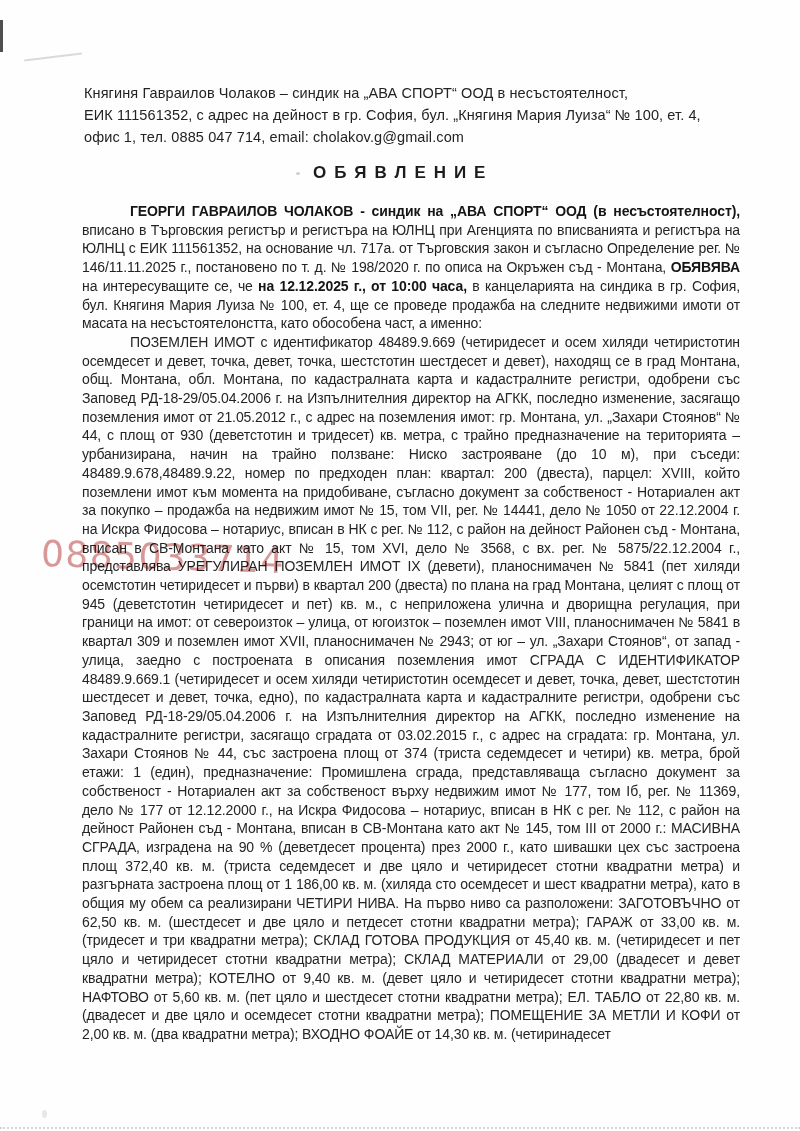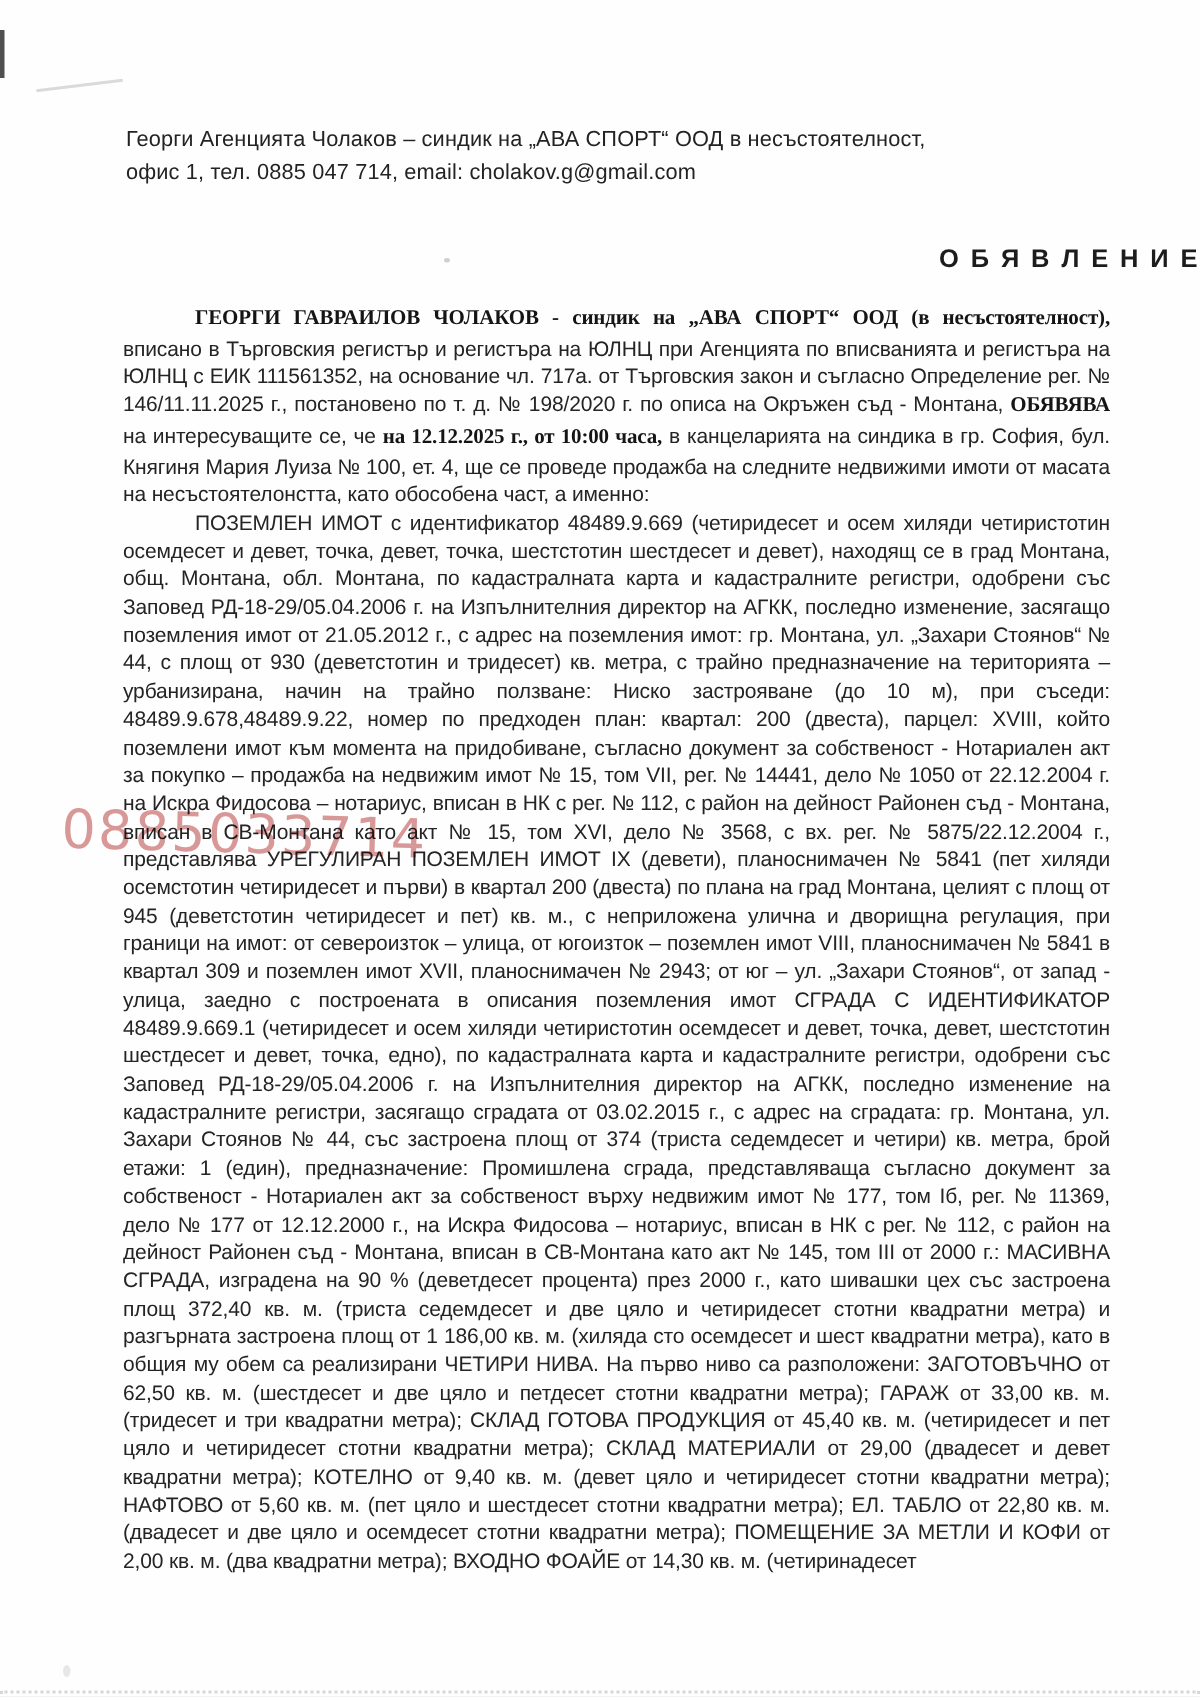--- a/index.html
+++ b/index.html
@@ -24,40 +24,40 @@
     color: #232323;
     letter-spacing: 0.1px;
   }
   
   .doc-title {
     position: absolute;
     left: 0;
     top: 163px;
     width: 100%;
     margin: 0;
-    text-align: right;
+    text-align: center;
     font-size: 17px;
     font-weight: bold;
     letter-spacing: 1.6px;
     color: #1c1c1c;
   }
   
   .doc-body {
     position: absolute;
     left: 82px;
     top: 202px;
     width: 658px;
     font-size: 14px;
     line-height: 18.7px;
     letter-spacing: -0.1px;
     text-align: justify;
     color: #242424;
   }
   .doc-body p { margin: 0; text-indent: 48px; }
-  .doc-body .b { font-weight: bold; color: #151515; font-family: Liberation Serif, serif; }
+  .doc-body .b { font-weight: bold; color: #151515; }
   
   .watermark {
     position: absolute;
     left: 41px;
     top: 533px;
     font-family: "DejaVu Sans", sans-serif;
     font-size: 36px;
     letter-spacing: 1.5px;
     color: rgba(188, 70, 70, 0.55);
     transform: rotate(1.6deg);
@@ -110,21 +110,22 @@
 
   <div class="edge-mark"></div>
   <div class="hairline"></div>
   <div class="title-speck"></div>
   <div class="smudge"></div>
   <div class="bottom-edge"></div>
 
   <div class="watermark">0885033714</div>
 
   <div class="letterhead">
-    <div>Георги Агенцията Чолаков – синдик на „АВА СПОРТ“ ООД в несъстоятелност,</div>
+    <div>Княгиня Гавраилов Чолаков – синдик на „АВА СПОРТ“ ООД в несъстоятелност,</div>
+    <div>ЕИК 111561352, с адрес на дейност в гр. София, бул. „Княгиня Мария Луиза“ № 100, ет. 4,</div>
     <div>офис 1, тел. 0885 047 714, email: cholakov.g@gmail.com</div>
   </div>
 
   <h1 class="doc-title">О Б Я В Л Е Н И Е</h1>
 
   <div class="doc-body" id="doc-body">
       <p><span class="b">ГЕОРГИ ГАВРАИЛОВ ЧОЛАКОВ - синдик на „АВА СПОРТ“ ООД (в несъстоятелност),</span><span> вписано в Търговския регистър и регистъра на ЮЛНЦ при Агенцията по вписванията и регистъра на ЮЛНЦ с ЕИК 111561352, на основание чл. 717а. от Търговския закон и съгласно Определение рег. № 146/11.11.2025 г., постановено по т. д. № 198/2020 г. по описа на Окръжен съд - Монтана, </span><span class="b">ОБЯВЯВА</span><span> на интересуващите се, че </span><span class="b">на 12.12.2025 г., от 10:00 часа,</span><span> в канцеларията на синдика в гр. София, бул. Княгиня Мария Луиза № 100, ет. 4, ще се проведе продажба на следните недвижими имоти от масата на несъстоятелонстта, като обособена част, а именно:</span></p>
       <p><span>ПОЗЕМЛЕН ИМОТ с идентификатор 48489.9.669 (четиридесет и осем хиляди четиристотин осемдесет и девет, точка, девет, точка, шестстотин шестдесет и девет), находящ се в град Монтана, общ. Монтана, обл. Монтана, по кадастралната карта и кадастралните регистри, одобрени със Заповед РД-18-29/05.04.2006 г. на Изпълнителния директор на АГКК, последно изменение, засягащо поземления имот от 21.05.2012 г., с адрес на поземления имот: гр. Монтана, ул. „Захари Стоянов“ № 44, с площ от 930 (деветстотин и тридесет) кв. метра, с трайно предназначение на територията – урбанизирана, начин на трайно ползване: Ниско застрояване (до 10 м), при съседи: 48489.9.678,48489.9.22, номер по предходен план: квартал: 200 (двеста), парцел: XVIII, който поземлени имот към момента на придобиване, съгласно документ за собственост - Нотариален акт за покупко – продажба на недвижим имот № 15, том VII, рег. № 14441, дело № 1050 от 22.12.2004 г. на Искра Фидосова – нотариус, вписан в НК с рег. № 112, с район на дейност Районен съд - Монтана, вписан в СВ-Монтана като акт № 15, том XVI, дело № 3568, с вх. рег. № 5875/22.12.2004 г., представлява УРЕГУЛИРАН ПОЗЕМЛЕН ИМОТ IX (девети), планоснимачен № 5841 (пет хиляди осемстотин четиридесет и първи) в квартал 200 (двеста) по плана на град Монтана, целият с площ от 945 (деветстотин четиридесет и пет) кв. м., с неприложена улична и дворищна регулация, при граници на имот: от североизток – улица, от югоизток – поземлен имот VIII, планоснимачен № 5841 в квартал 309 и поземлен имот XVII, планоснимачен № 2943; от юг – ул. „Захари Стоянов“, от запад - улица, заедно с построената в описания поземления имот СГРАДА С ИДЕНТИФИКАТОР 48489.9.669.1 (четиридесет и осем хиляди четиристотин осемдесет и девет, точка, девет, шестстотин шестдесет и девет, точка, едно), по кадастралната карта и кадастралните регистри, одобрени със Заповед РД-18-29/05.04.2006 г. на Изпълнителния директор на АГКК, последно изменение на кадастралните регистри, засягащо сградата от 03.02.2015 г., с адрес на сградата: гр. Монтана, ул. Захари Стоянов № 44, със застроена площ от 374 (триста седемдесет и четири) кв. метра, брой етажи: 1 (един), предназначение: Промишлена сграда, представляваща съгласно документ за собственост - Нотариален акт за собственост върху недвижим имот № 177, том Iб, рег. № 11369, дело № 177 от 12.12.2000 г., на Искра Фидосова – нотариус, вписан в НК с рег. № 112, с район на дейност Районен съд - Монтана, вписан в СВ-Монтана като акт № 145, том III от 2000 г.: МАСИВНА СГРАДА, изградена на 90 % (деветдесет процента) през 2000 г., като шивашки цех със застроена площ 372,40 кв. м. (триста седемдесет и две цяло и четиридесет стотни квадратни метра) и разгърната застроена площ от 1 186,00 кв. м. (хиляда сто осемдесет и шест квадратни метра), като в общия му обем са реализирани ЧЕТИРИ НИВА. На първо ниво са разположени: ЗАГОТОВЪЧНО от 62,50 кв. м. (шестдесет и две цяло и петдесет стотни квадратни метра); ГАРАЖ от 33,00 кв. м. (тридесет и три квадратни метра); СКЛАД ГОТОВА ПРОДУКЦИЯ от 45,40 кв. м. (четиридесет и пет цяло и четиридесет стотни квадратни метра); СКЛАД МАТЕРИАЛИ от 29,00 (двадесет и девет квадратни метра); КОТЕЛНО от 9,40 кв. м. (девет цяло и четиридесет стотни квадратни метра); НАФТОВО от 5,60 кв. м. (пет цяло и шестдесет стотни квадратни метра); ЕЛ. ТАБЛО от 22,80 кв. м. (двадесет и две цяло и осемдесет стотни квадратни метра); ПОМЕЩЕНИЕ ЗА МЕТЛИ И КОФИ от 2,00 кв. м. (два квадратни метра); ВХОДНО ФОАЙЕ от 14,30 кв. м. (четиринадесет</span></p>
     </div>
 

